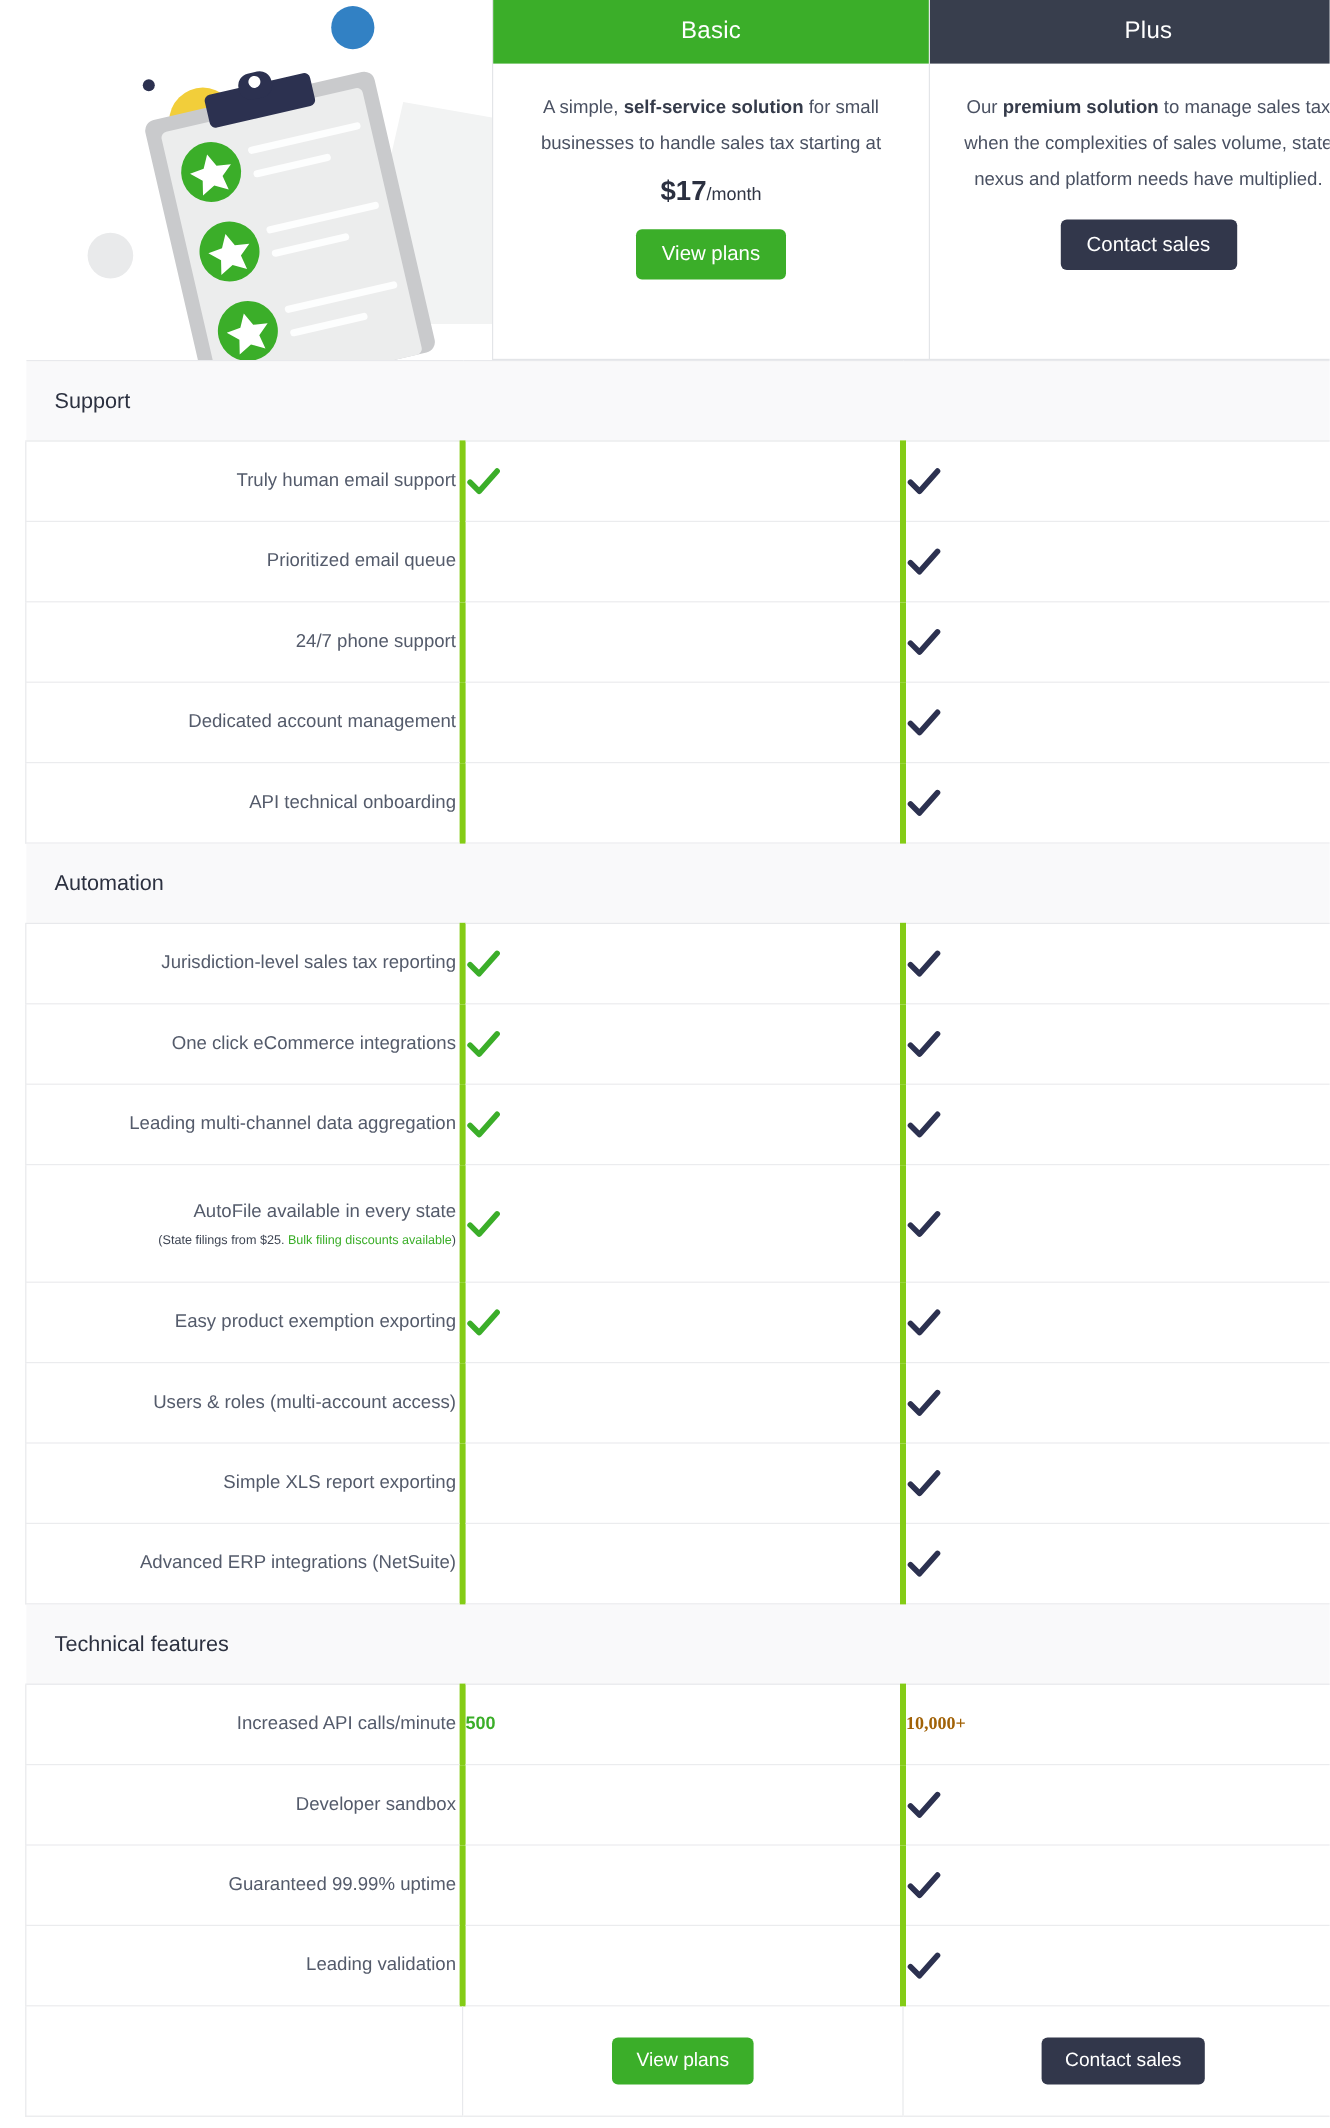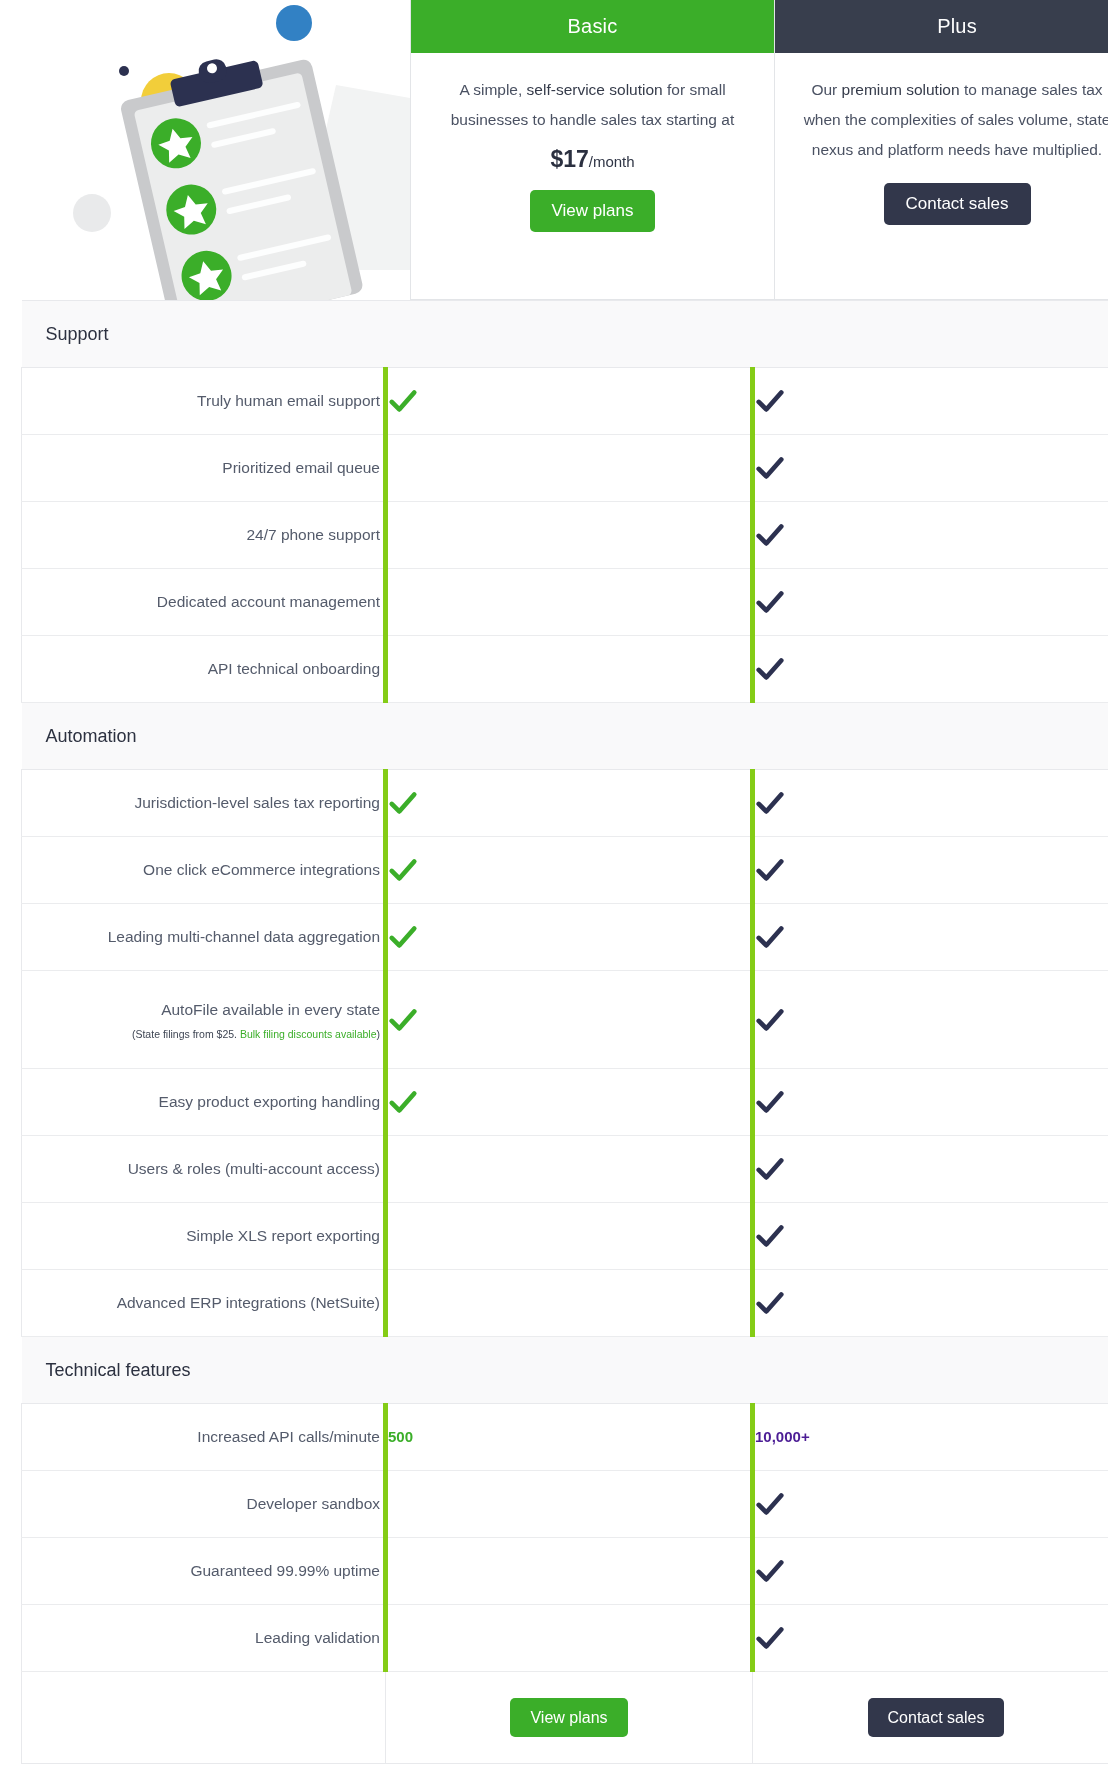--- a/index.html
+++ b/index.html
@@ -64,21 +64,21 @@
 
   .plan-body {
     padding: 22px 26px 0 26px;
     text-align: center;
   }
   .plan-desc {
     font-size: 15.5px;
     line-height: 30px;
     color: #4a5162;
   }
-  .plan-desc b { font-weight: normal; color: #353b4a; }
+  .plan-desc b { font-weight: bold; color: #353b4a; }
 
   .plan-price {
     margin-top: 10px;
     font-size: 15px;
     color: #2f3545;
     line-height: 28px;
   }
   .plan-price .amount {
     font-size: 23px;
     font-weight: bold;
@@ -156,21 +156,21 @@
     font-weight: normal;
     color: #3f4654;
     line-height: 14px;
   }
   .sub-note .hl { color: #3BAE29; }
 
   .check { width: 30px; height: 30px; display: inline-block; vertical-align: middle; }
 
   .val-text { font-size: 15px; font-weight: bold; }
   .val-green { color: #3BAE29; }
-  .val-dark  { color: #4c1d95; }
+  .val-dark  { color: #a16207; font-family: Liberation Serif, serif; }
 
   
   tr.cta-row td {
     height: 92px;
     text-align: center;
     border-left: 1px solid #e8e9ec;
     border-bottom: 1px solid #e8e9ec;
   }
   tr.cta-row td.last { border-right: 1px solid #e8e9ec; }
   tr.cta-row .btn { font-size: 16px; padding: 10px 20px; }
@@ -325,21 +325,21 @@
         <tr class="feat-row tall">
           <td class="feature-name">AutoFile available in every state<span class="sub-note">(State filings from $25. <span class="hl">Bulk filing discounts available</span>)</span></td>
           <td class="mark-cell"><svg class="check" viewBox="0 0 32 32">
               <path d="M4 17 L12 25 L28 7" fill="none" stroke="#3BAE29" stroke-width="5" stroke-linecap="round" stroke-linejoin="round"></path>
             </svg></td>
           <td class="mark-cell last"><svg class="check" viewBox="0 0 32 32">
               <path d="M4 17 L12 25 L28 7" fill="none" stroke="#2c3150" stroke-width="5" stroke-linecap="round" stroke-linejoin="round"></path>
             </svg></td>
         </tr>
         <tr class="feat-row">
-          <td class="feature-name">Easy product exporting handling</td>
+          <td class="feature-name">Easy product exemption exporting</td>
           <td class="mark-cell"><svg class="check" viewBox="0 0 32 32">
               <path d="M4 17 L12 25 L28 7" fill="none" stroke="#3BAE29" stroke-width="5" stroke-linecap="round" stroke-linejoin="round"></path>
             </svg></td>
           <td class="mark-cell last"><svg class="check" viewBox="0 0 32 32">
               <path d="M4 17 L12 25 L28 7" fill="none" stroke="#2c3150" stroke-width="5" stroke-linecap="round" stroke-linejoin="round"></path>
             </svg></td>
         </tr>
         <tr class="feat-row">
           <td class="feature-name">Users &amp; roles (multi-account access)</td>
           <td class="mark-cell"></td>

